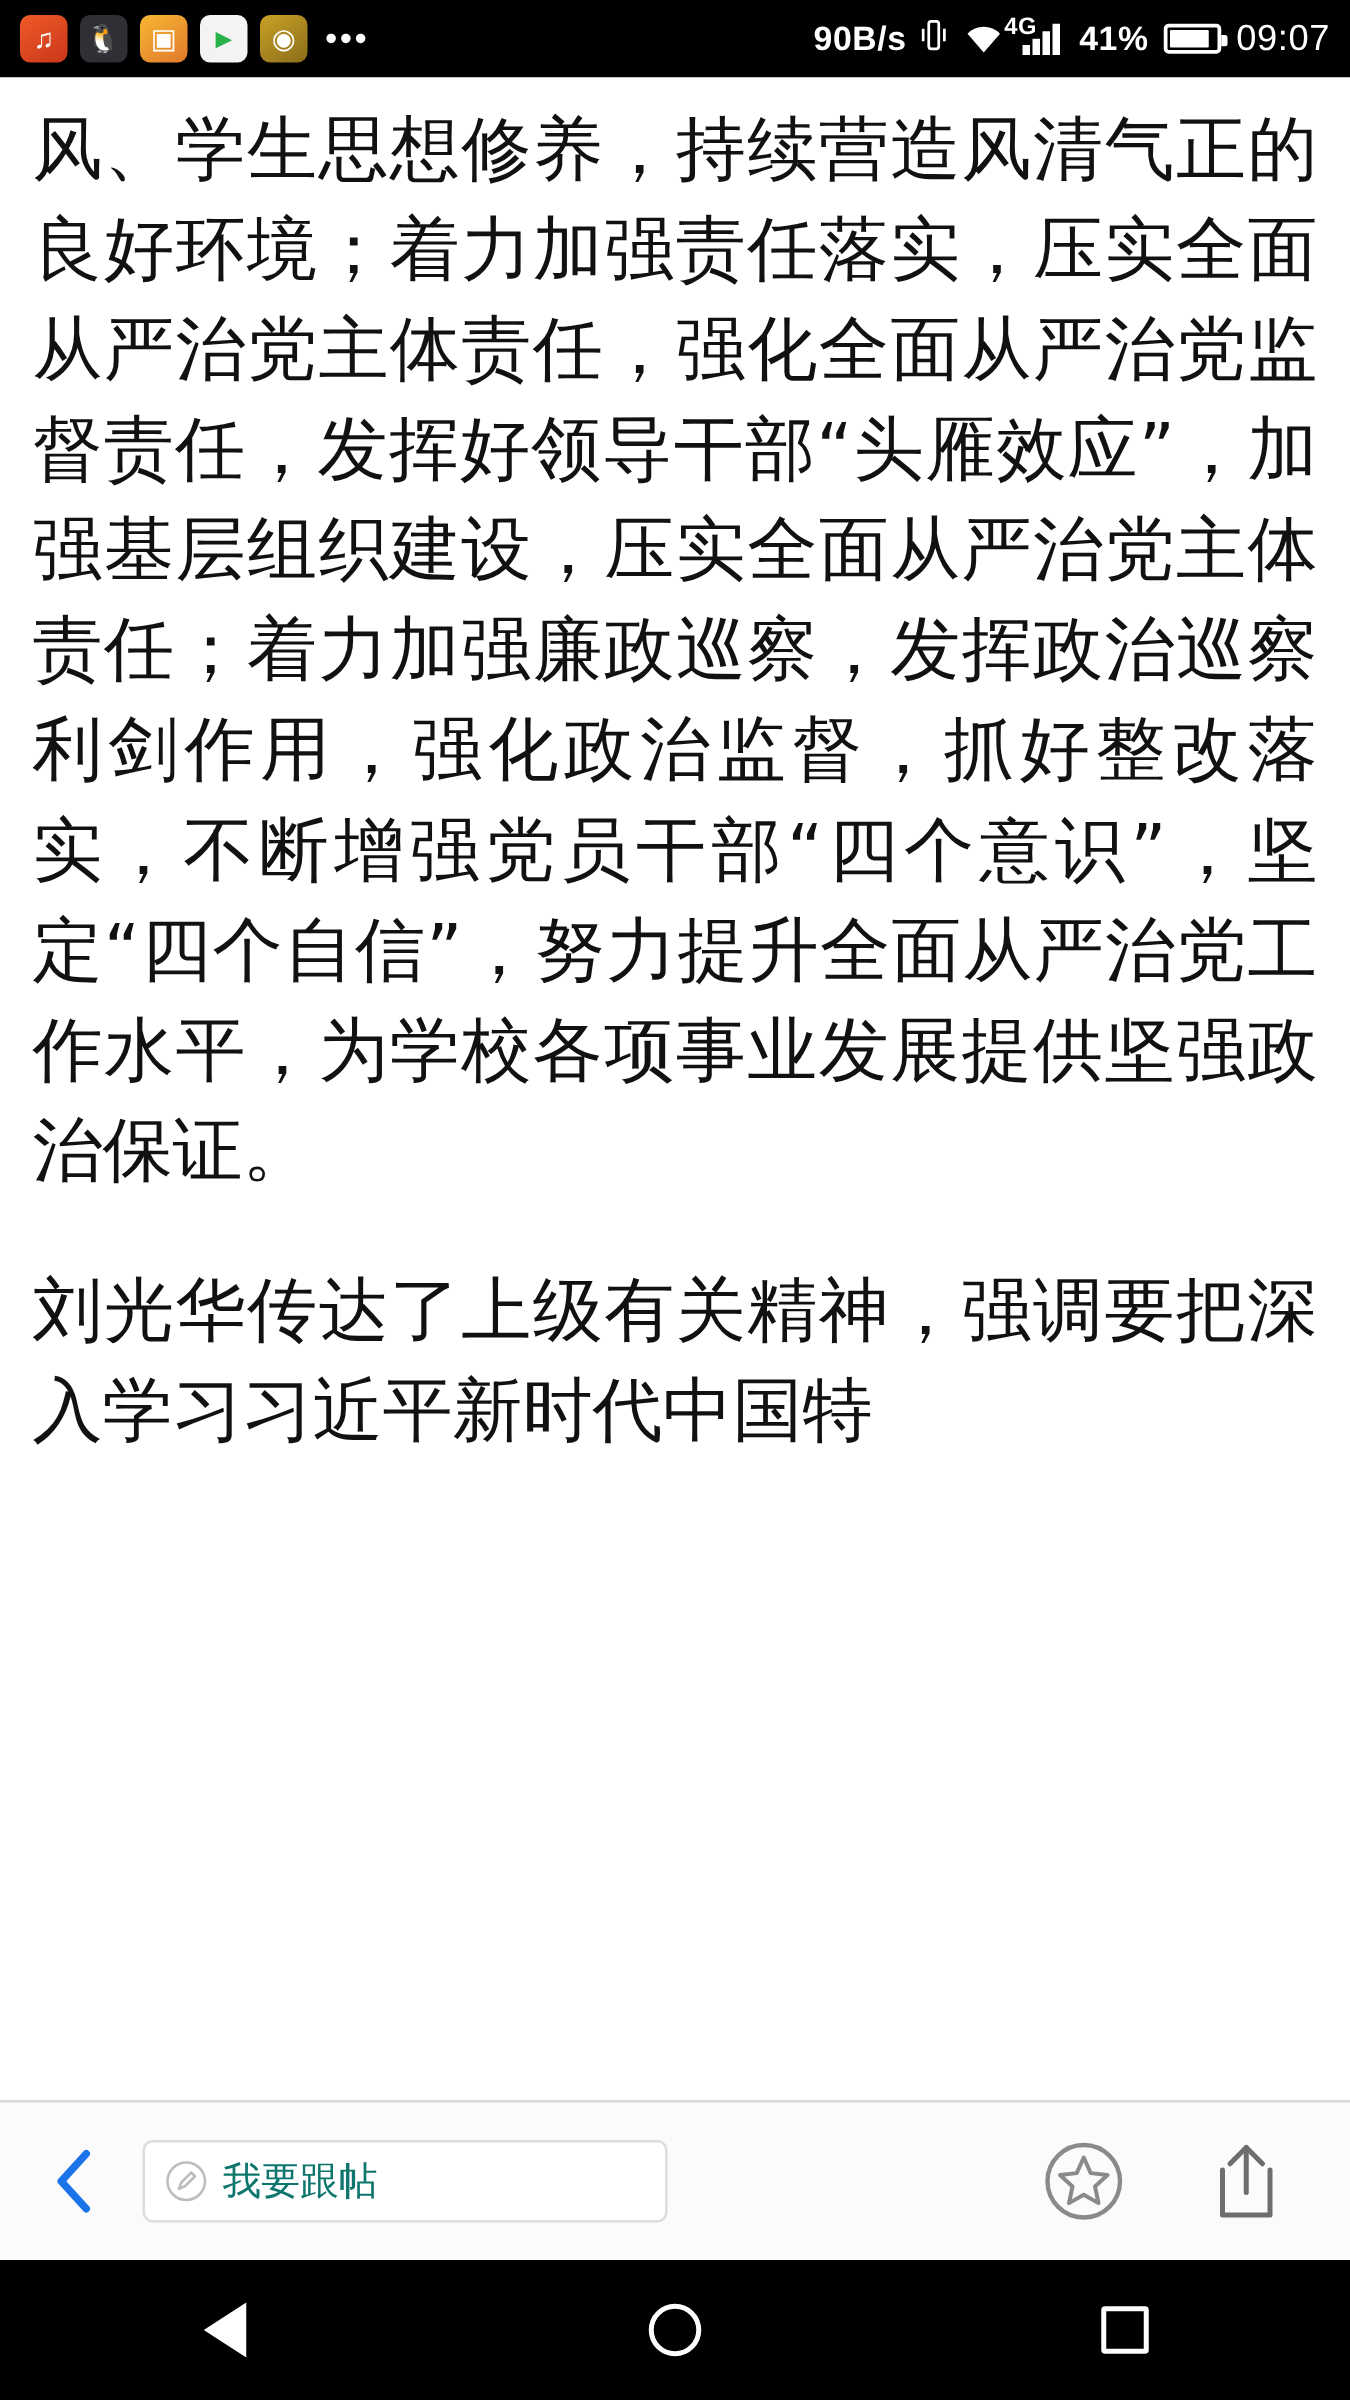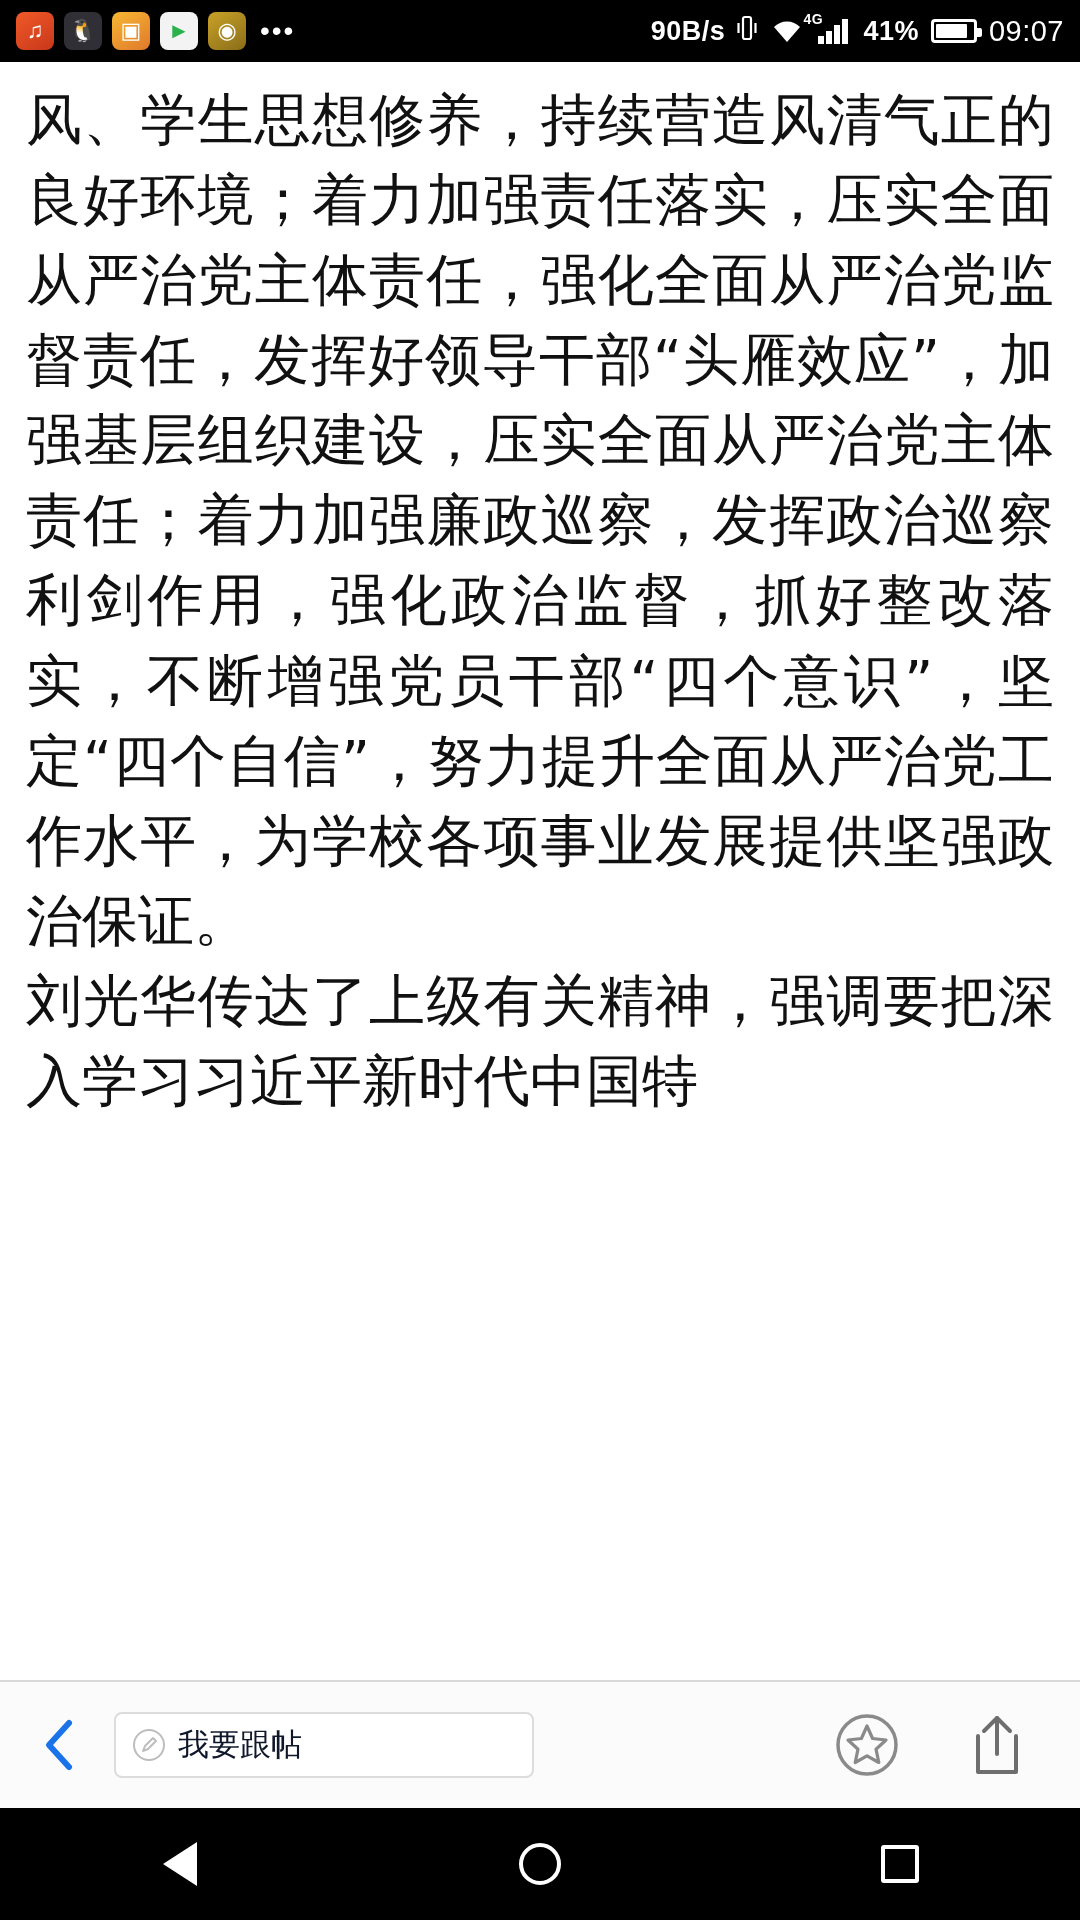--- a/index.html
+++ b/index.html
@@ -68,21 +68,21 @@
     letter-spacing: 0.5px;
   }
   .netspeed { font-size: 27px; font-weight: bold; }
   .vib-icon { font-size: 24px; }
   .wifi-icon svg, .sig-icon svg { display:block; }
   .sig-wrap { position: relative; display:flex; align-items:flex-end; }
   .sig-4g {
     position: absolute;
     top: -6px;
     left: -14px;
-    font-size: 14px;
+    font-size: 19px;
     font-weight: bold;
   }
   .battery {
     display: flex;
     align-items: center;
     gap: 6px;
   }
   .batt-body {
     width: 46px;
     height: 24px;
@@ -120,21 +120,21 @@
   }
   .para {
     font-family: "DejaVu Sans", "Liberation Sans", sans-serif;
     font-size: 56px;
     line-height: 1.43;
     color: #111111;
     text-align: justify;
     text-justify: inter-ideograph;
     letter-spacing: 0px;
   }
-  .para + .para { }
+  .para + .para { margin-top: 48px; }
 
   
   .actionbar {
     flex: none;
     height: 128px;
     background: #fbfbfb;
     border-top: 2px solid #d8d8d8;
     display: flex;
     align-items: center;
     padding: 0 30px;
@@ -156,21 +156,21 @@
     border: 2px solid #dcdcdc;
     border-radius: 8px;
     background: #ffffff;
     display: flex;
     align-items: center;
     padding: 0 16px;
     gap: 12px;
   }
   .pencil-icon { flex: none; display:flex; }
   .comment-placeholder {
-    color: #0f172a;
+    color: #0f766e;
     font-size: 31px;
     font-family: "DejaVu Sans", "Liberation Sans", sans-serif;
   }
   .action-right {
     margin-left: auto;
     display: flex;
     align-items: center;
     gap: 60px;
     padding-right: 18px;
   }

